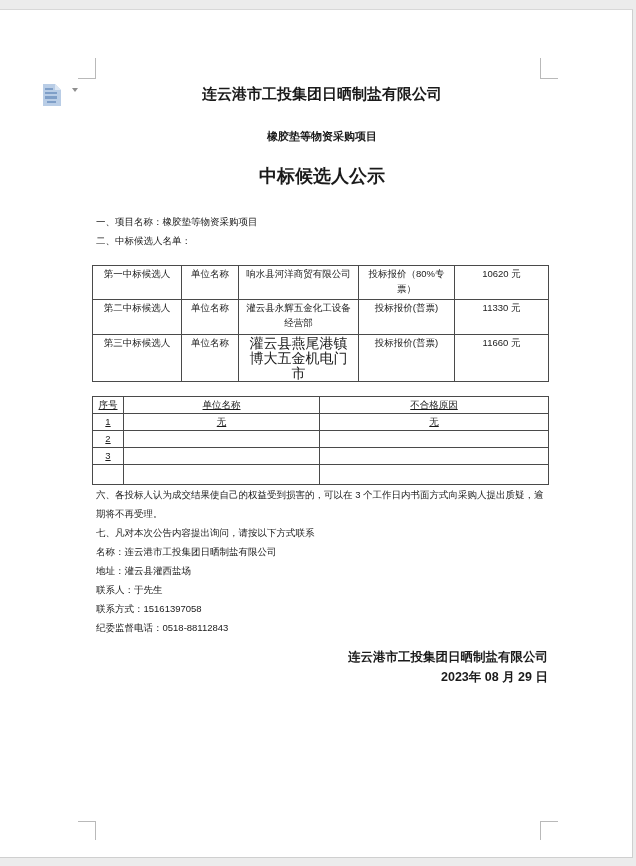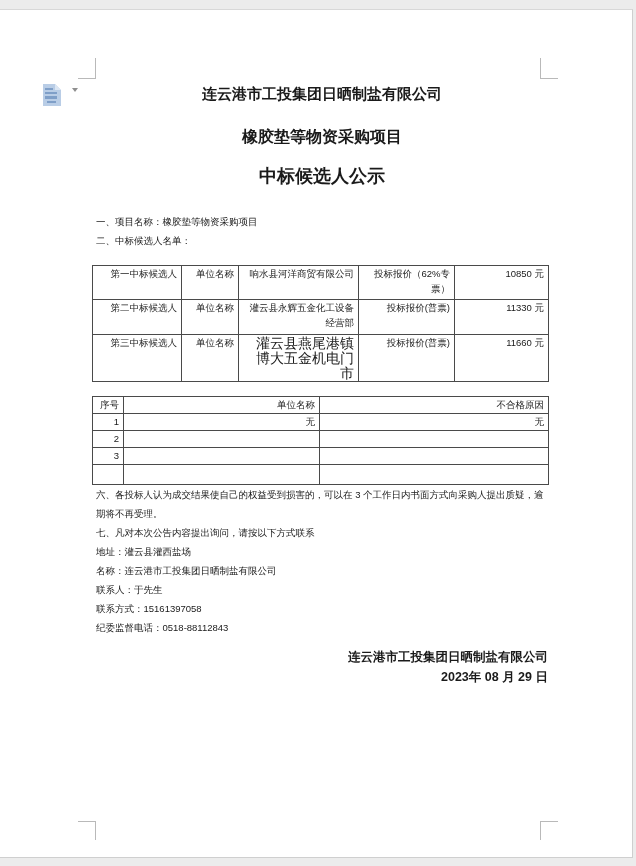--- a/index.html
+++ b/index.html
@@ -31,40 +31,40 @@
   .dd-arrow{position:absolute;left:30px;top:9px;width:9px;height:8px;}
   .dd-arrow .bar{width:9px;height:2px;background:#9d9d9d;}
   .dd-arrow .tri{width:0;height:0;margin-top:1px;margin-left:1px;
     border-left:3.5px solid transparent;border-right:3.5px solid transparent;border-top:4px solid #8f8f8f;}
   
   .text-area{
     position:absolute;left:96px;top:79px;width:452px;
     font-size:9.5px;line-height:19px;
   }
   .t1{font-size:15px;font-weight:bold;text-align:center;line-height:18px;margin:6px 0 0;}
-  .t2{font-size:16px;font-weight:bold;text-align:center;line-height:17px;margin:25px 0 0;}
+  .t2{font-size:11px;font-weight:bold;text-align:center;line-height:17px;margin:25px 0 0;}
   .t3{font-size:18px;font-weight:bold;text-align:center;line-height:17px;margin:23px 0 0;}
   .para{margin:0;}
   .para.first{margin-top:27px;}
   table{border-collapse:collapse;table-layout:fixed;margin-left:-4px;}
   td,th{border:1px solid #4a4a4a;padding:1px 4px 0 4px;vertical-align:top;
-        font-size:9.5px;line-height:14.5px;font-weight:normal;text-align:right;
+        font-size:9.5px;line-height:14.5px;font-weight:normal;text-align:center;
         overflow:hidden;box-sizing:border-box;}
   .cand-table{width:456px;margin-top:15px;}
   .cand-table col.c1{width:89px;}
   .cand-table col.c2{width:57px;}
   .cand-table col.c3{width:120px;}
   .cand-table col.c4{width:96px;}
   .cand-table col.c5{width:94px;}
   .cand-table tr.r1 td{height:34px;}
   .cand-table tr.r2 td{height:35px;}
   .cand-table tr.r3 td{height:23px;}
   .cand-table td.big-cell{font-size:14px;line-height:15px;font-family:"DejaVu Sans",sans-serif;}
   .s3-heading{margin-top:17px;}
-  .invalid-table{width:456px;margin-top:14px;}
+  .invalid-table{width:456px;margin-top:14px;text-decoration:underline;}
   .invalid-table col.c1{width:31px;}
   .invalid-table col.c2{width:196px;}
   .invalid-table col.c3{width:229px;}
   .invalid-table tr td{height:17px;}
   .invalid-table tr.last td{height:20px;}
   .s5{margin-top:31px;}
   .signature{margin-top:10px;text-align:right;font-weight:bold;font-size:12.5px;line-height:20px;}
 </style>
 </head>
 <body>
@@ -108,22 +108,22 @@
           <col class="c2">
           <col class="c3">
           <col class="c4">
           <col class="c5">
         </colgroup>
       <tbody>
         <tr class="r1">
           <td>第一中标候选人</td>
           <td>单位名称</td>
           <td>响水县河洋商贸有限公司</td>
-          <td>投标报价（62%专票）</td>
-          <td>10850 元</td>
+          <td>投标报价（80%专票）</td>
+          <td>10620 元</td>
         </tr>
         <tr class="r2">
           <td>第二中标候选人</td>
           <td>单位名称</td>
           <td>灌云县永辉五金化工设备经营部</td>
           <td>投标报价(普票)</td>
           <td>11330 元</td>
         </tr>
         <tr class="r3">
           <td>第三中标候选人</td>
@@ -166,22 +166,22 @@
         <tr class="last">
           <td></td>
           <td></td>
           <td></td>
         </tr>
       </tbody>
     </table>
 
     <p class="para">六、各投标人认为成交结果使自己的权益受到损害的，可以在 3 个工作日内书面方式向采购人提出质疑，逾期将不再受理。</p>
     <p class="para">七、凡对本次公告内容提出询问，请按以下方式联系</p>
+    <p class="para">名称：连云港市工投集团日晒制盐有限公司</p>
     <p class="para">地址：灌云县灌西盐场</p>
-    <p class="para">名称：连云港市工投集团日晒制盐有限公司</p>
     <p class="para">联系人：于先生</p>
     <p class="para">联系方式：15161397058</p>
     <p class="para">纪委监督电话：0518-88112843</p>
 
     <div class="signature">
       <div>连云港市工投集团日晒制盐有限公司</div>
       <div>2023年 08 月 29 日</div>
     </div>
   </div>
 </div>

